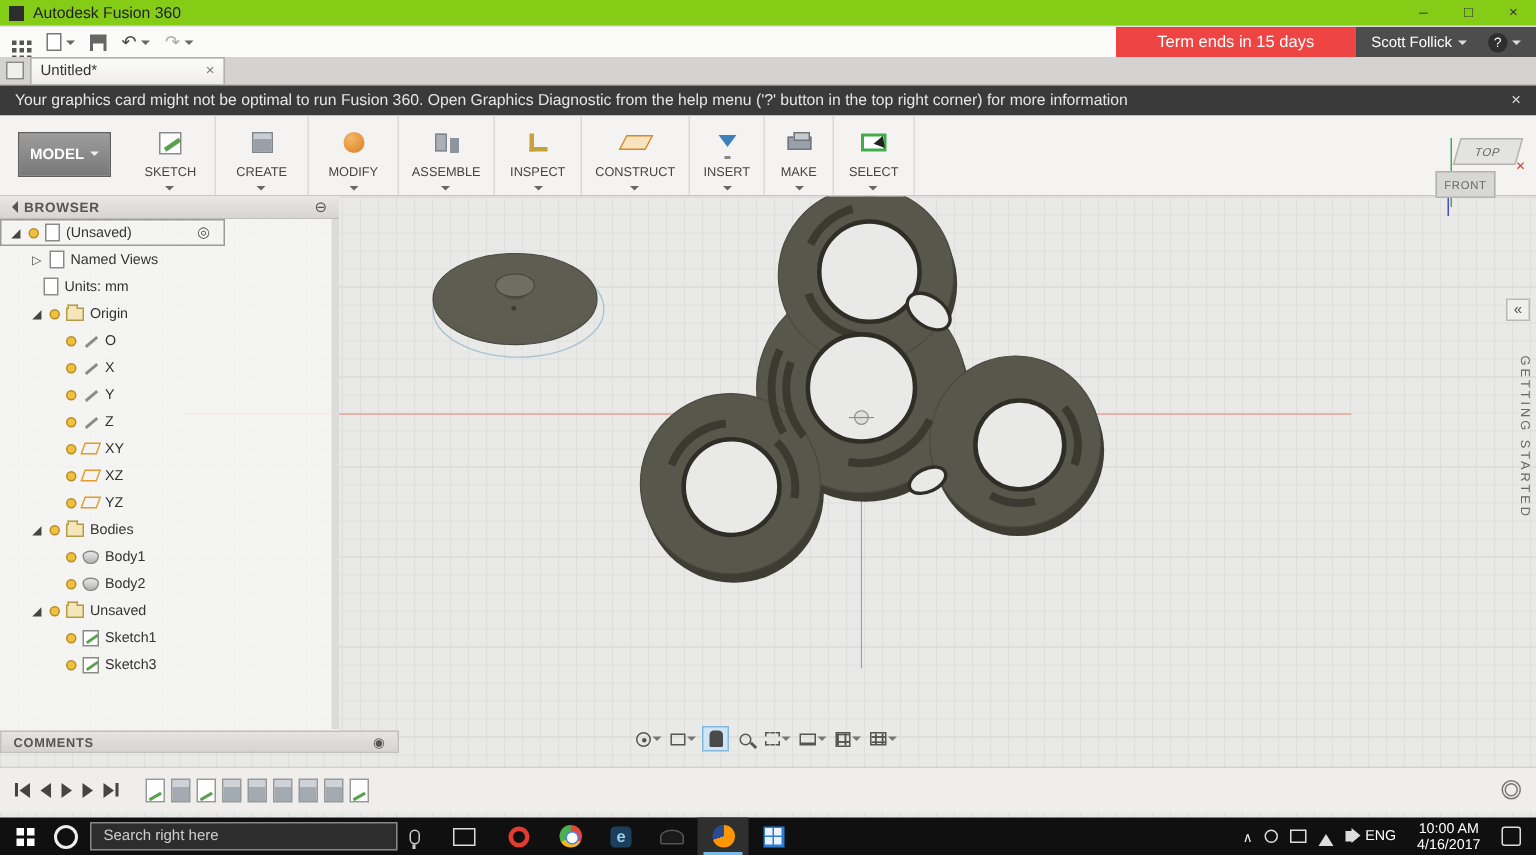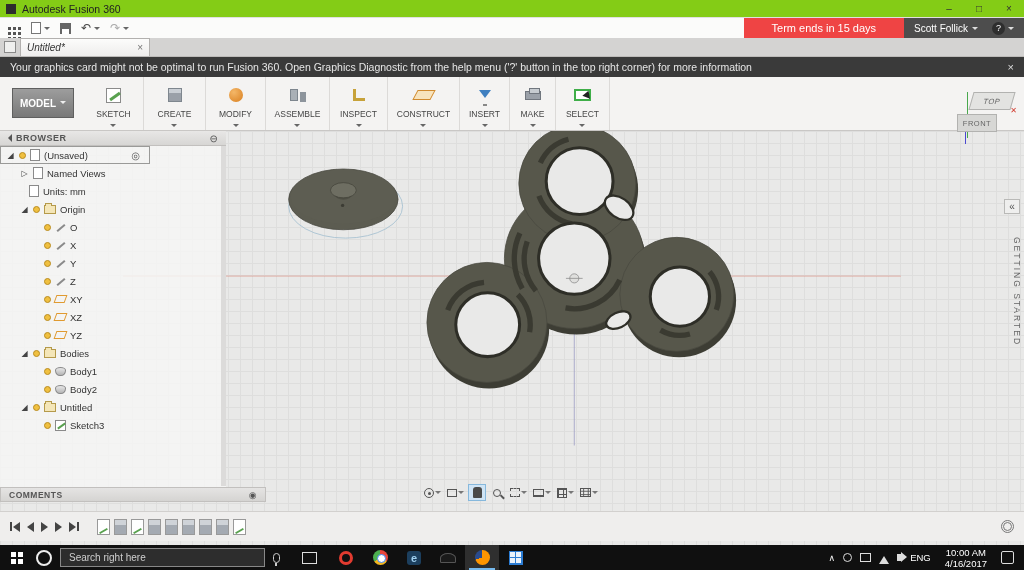--- a/index.html
+++ b/index.html
@@ -29,21 +29,21 @@
   .user-btn { color:#fff; font-size:10px; display:flex; align-items:center; gap:4px; padding:0 10px; }
   .user-btn .crt { border-top-color:#ddd; }
   .help-btn { color:#fff; display:flex; align-items:center; gap:3px; padding:0 10px 0 4px; }
   .help-circle { width:13px; height:13px; border-radius:50%; background:#2e2e2e; color:#fff; font-size:9px; display:flex; align-items:center; justify-content:center; }
   .help-btn .crt { border-top-color:#ddd; }
 
   
   .tabbar { position:absolute; top:38px; left:0; right:0; height:19px; background:#d4d3d2; border-bottom:1px solid #bdbbb9; display:flex; align-items:flex-end; }
   .tab-corner { width:12px; height:12px; border:1px solid #8a8a8a; background:#efefee; margin:0 4px 3px 4px; }
   .doc-tab { width:130px; height:18px; background:linear-gradient(#fcfcfb,#eeedec); border:1px solid #b2b0ae; border-bottom:none; display:flex; align-items:center; padding:0 6px; }
-  .doc-tab .lbl { font-size:10px; color:#333; flex:1;font-style:italic; }
+  .doc-tab .lbl { font-size:10px; color:#333; flex:1; }
   .doc-tab .x { font-size:10px; color:#777; }
 
   
   .warnbar { position:absolute; top:57px; left:0; right:0; height:20px; background:#3a3a3a; color:#e6e6e6; display:flex; align-items:center; font-size:10.5px; padding-left:10px; }
   .warnbar .x { margin-left:auto; padding:0 10px; color:#ddd; font-size:11px; }
 
   
   .ribbon { position:absolute; top:77px; left:0; right:0; height:54px; background:#f4f3f2; border-bottom:1px solid #c9c7c5; display:flex; }
   .model-btn { margin:11px 10px 12px 12px; width:62px; background:linear-gradient(#9d9d9d,#787878); border:1px solid #5f5f5f; color:#fff; font-size:10px; font-weight:bold; display:flex; align-items:center; justify-content:center; gap:4px; }
   .model-btn .crt { border-top-color:#eee; margin-top:2px; }
@@ -504,21 +504,26 @@
     </div>
     <div class="trow" style="padding-left:44px">
       <span class="bulb"></span>
       <span class="ti-body"></span>
       <span>Body2</span>
     </div>
     <div class="trow" style="padding-left:20px">
       <span class="arr">◢</span>
       <span class="bulb"></span>
       <span class="ti-folder"></span>
-      <span>Untitled</span>
+      <span>Unsaved</span>
+    </div>
+    <div class="trow" style="padding-left:44px">
+      <span class="bulb"></span>
+      <span class="ti-sketch"></span>
+      <span>Sketch1</span>
     </div>
     <div class="trow" style="padding-left:44px">
       <span class="bulb"></span>
       <span class="ti-sketch"></span>
       <span>Sketch3</span>
     </div>
   </div>
 
   <div class="comments">
     <span>COMMENTS</span>

